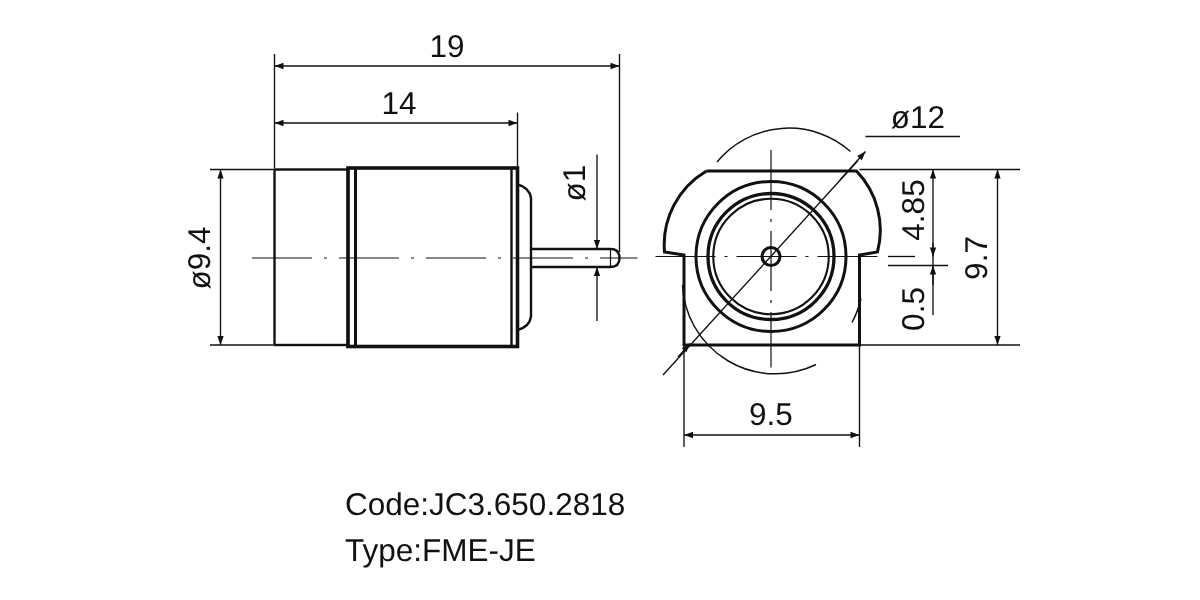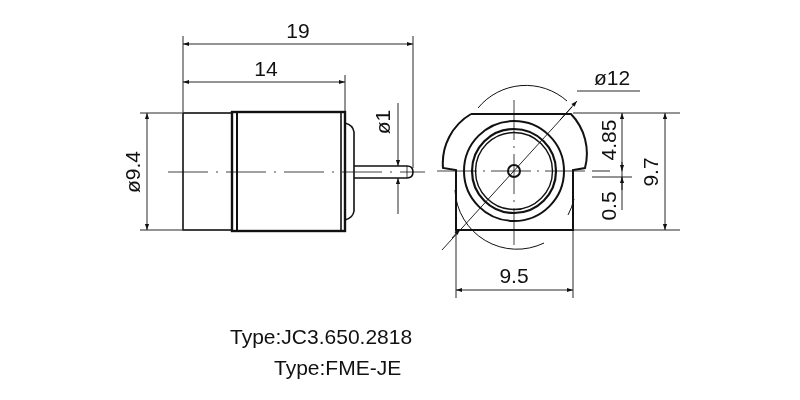--- a/index.html
+++ b/index.html
@@ -4,21 +4,21 @@
   <style>
     html, body { margin: 0; padding: 0; background: #ffffff; }
     body { width: 800px; height: 400px; position: relative; overflow: hidden; }
     #drawing { position: absolute; left: 0; top: 0; width: 800px; height: 400px; }
     .dimtext { font-family: "Liberation Sans", sans-serif; font-size: 21px; fill: #111; }
     .caption {
       position: absolute; left: 230px; font-family: "Liberation Sans", sans-serif;
       font-size: 21px; color: #111; line-height: 1;
     }
     #cap-code { top: 326px; }
-    #cap-type { top: 357px; margin-left: 44px; }
+    #cap-type { top: 357px; }
   </style>
 </head>
 <body>
 
 <svg id="drawing" viewBox="0 0 800 400" xmlns="http://www.w3.org/2000/svg">
   <defs>
     <marker id="arr" viewBox="0 0 10 10" refX="10" refY="5" markerWidth="10" markerHeight="6" orient="auto-start-reverse" markerUnits="userSpaceOnUse">
       <path d="M0,1.5 L10,5 L0,8.5 z" fill="#111"></path>
     </marker>
   </defs>
@@ -99,14 +99,14 @@
     <line x1="665" y1="113" x2="665" y2="230" stroke-width="0.9" marker-start="url(#arr)" marker-end="url(#arr)"></line>
   </g>
 
   <text class="dimtext" x="612" y="85" text-anchor="middle">ø12</text>
   <text class="dimtext" x="514" y="283" text-anchor="middle">9.5</text>
   <text class="dimtext" x="0" y="0" text-anchor="middle" transform="translate(616,140) rotate(-90)">4.85</text>
   <text class="dimtext" x="0" y="0" text-anchor="middle" transform="translate(616,206) rotate(-90)">0.5</text>
   <text class="dimtext" x="0" y="0" text-anchor="middle" transform="translate(658,172) rotate(-90)">9.7</text>
 </svg>
 
-<div id="cap-code" class="caption">Type:JC3.650.2818</div>
+<div id="cap-code" class="caption">Code:JC3.650.2818</div>
 <div id="cap-type" class="caption">Type:FME-JE</div>
 
 </body></html>

